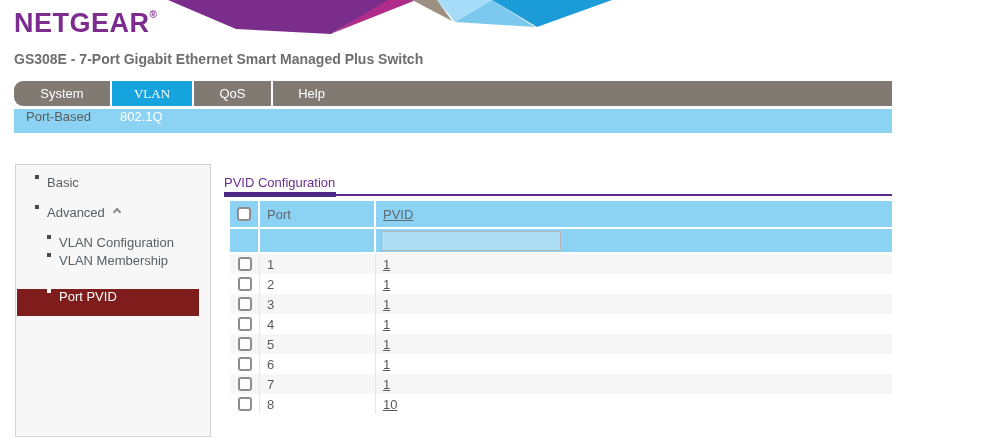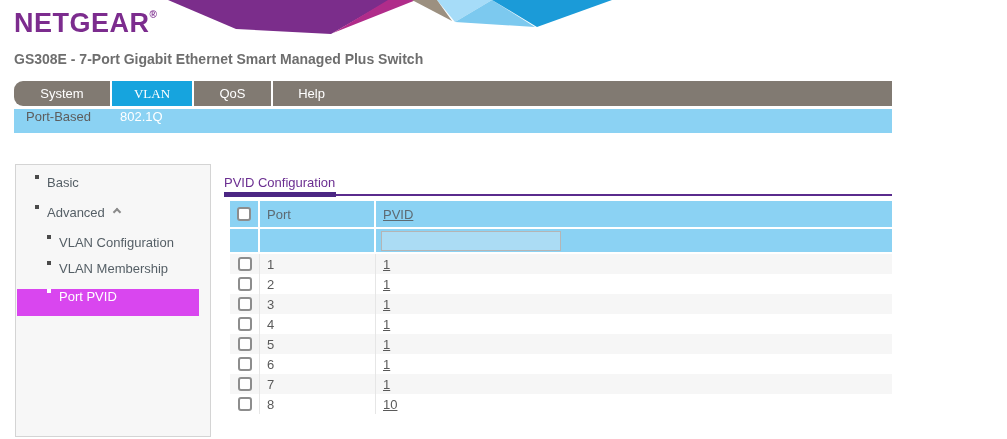--- a/index.html
+++ b/index.html
@@ -34,21 +34,21 @@
   .subnav .sn.active { color:#ffffff; padding-left:17px; }
 
   
   .sidebar { position:absolute; left:15px; top:164px; width:196px; height:273px;
              background:#f7f7f7; border:1px solid #d4d4d4; }
   .sideitem { position:absolute; left:1px; width:182px; height:20px; display:flex;
               align-items:flex-start; font-size:13px; color:#555f66; cursor:pointer; }
   .sideitem .bullet { width:4px; height:4px; background:#4a4a4a; margin-right:8px; flex:0 0 auto; }
   .sideitem.lvl1 { padding-left:18px; }
   .sideitem.lvl2 { padding-left:30px; }
-  .sideitem.selected { background:#d946ef; color:#ffffff; height:27px; width:182px; }
+  .sideitem.selected { background:#7f1d1d; color:#ffffff; height:27px; width:182px; }
   .sideitem.selected .bullet { background:#ffffff; }
   .caret-up { width:6px; height:6px; border-left:2px solid #8a8a8a; border-top:2px solid #8a8a8a;
               transform:rotate(45deg); margin-left:9px; margin-top:4px; }
 
   
   .section-title { position:absolute; left:224px; top:175px; font-size:13px; color:#6b2e91; font-weight:normal; }
   .rule-thin  { position:absolute; left:224px; top:194px; width:783px; height:2px; background:#5a2b8d; }
   .rule-thick { position:absolute; left:224px; top:192px; width:112px; height:5px; background:#4b2683; }
 
   
@@ -110,21 +110,21 @@
     </div>
     <div class="sideitem lvl2" style="top:70px;">
       <span class="bullet"></span>
       <span>VLAN Configuration</span>
     </div>
     <div class="sideitem lvl1" style="top:40px;">
       <span class="bullet"></span>
       <span>Advanced</span>
       <span class="caret-up"></span>
     </div>
-    <div class="sideitem lvl2" style="top:96px;">
+    <div class="sideitem lvl2" style="top:88px;">
       <span class="bullet"></span>
       <span>VLAN Membership</span>
     </div>
     <div class="sideitem lvl2 selected" style="top:124px;">
       <span class="bullet"></span>
       <span>Port PVID</span>
     </div>
   </aside>
 
   <h2 class="section-title">PVID Configuration</h2>

